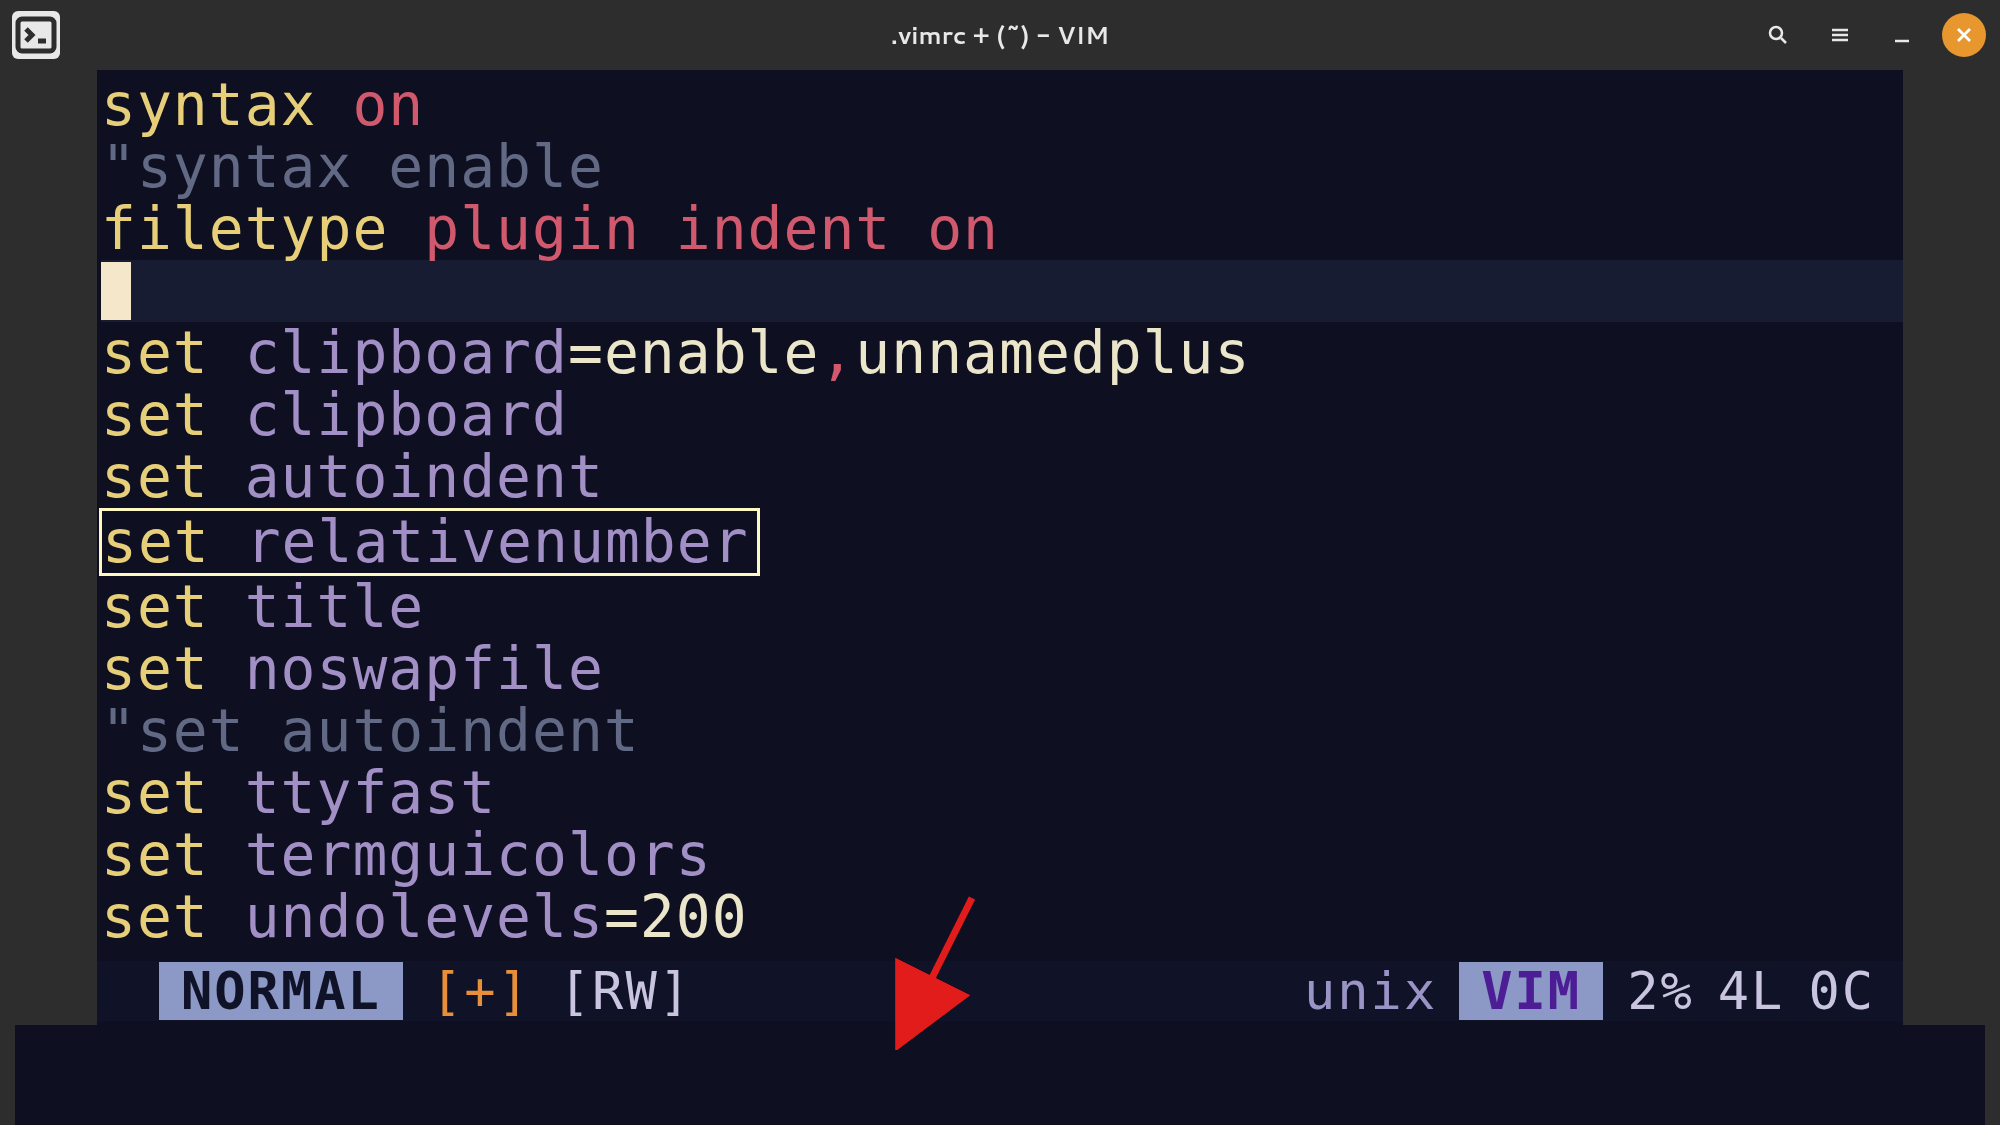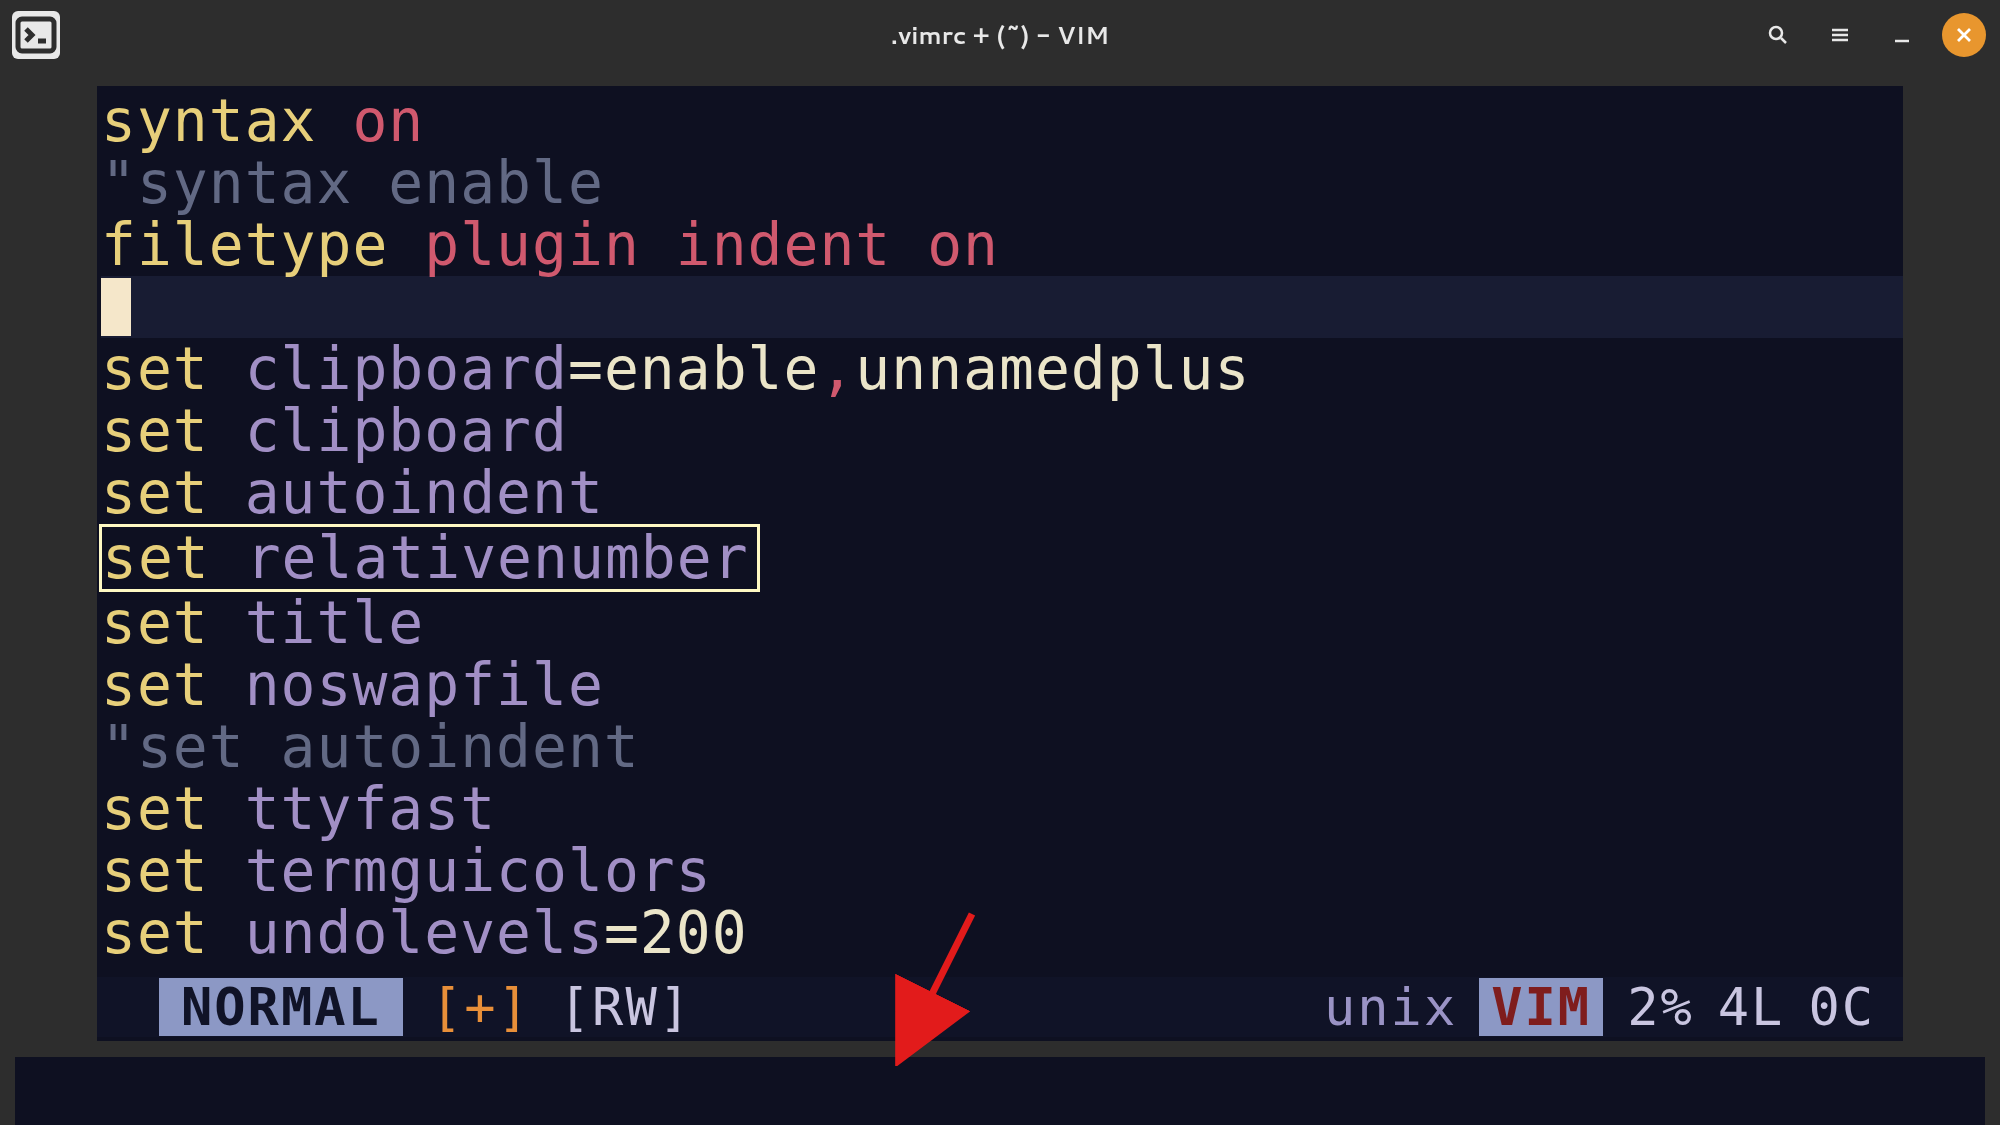--- a/index.html
+++ b/index.html
@@ -59,21 +59,21 @@
     cursor: pointer;
   }
   .ctrl-btn.close {
     background: #e8962e;
   }
   .ctrl-btn svg { width: 24px; height: 24px; }
   .editor {
     background: #0e1021;
     height: 955px;
     width: 1806px;
-    margin: 16px auto;
+    margin: 0 auto;
     position: relative;
     padding: 4px 0 0 4px;
     font-size: 58px;
     line-height: 62px;
   }
   .editor-line {
     white-space: pre;
     color: #e8e2c7;
     letter-spacing: 1px;
   }
@@ -124,22 +124,22 @@
     align-items: center;
   }
   .sl-modified { color: #e88f39; padding: 0 28px; }
   .sl-rw { color: #c9c5e0; padding-right: 10px; }
   .sl-path { color: #8b90a5; padding: 0 20px; }
   .sl-spacer { flex: 1; }
   .sl-format { color: #9a93c5; padding-right: 22px; }
   .sl-enc { color: #a8bfc1; padding-right: 28px; }
   .sl-ft {
     background: #8c98c5;
-    color: #7f1d1d;
-    padding: 0 12px;
+    color: #4c1d95;
+    padding: 0 22px;
     font-weight: 600;
     height: 58px;
     display: flex;
     align-items: center;
   }
   .sl-pos { color: #c9c5e0; padding-left: 24px; }
   .bottom-pad {
     background: #0e1021;
     height: 100px;
     width: 1970px;

